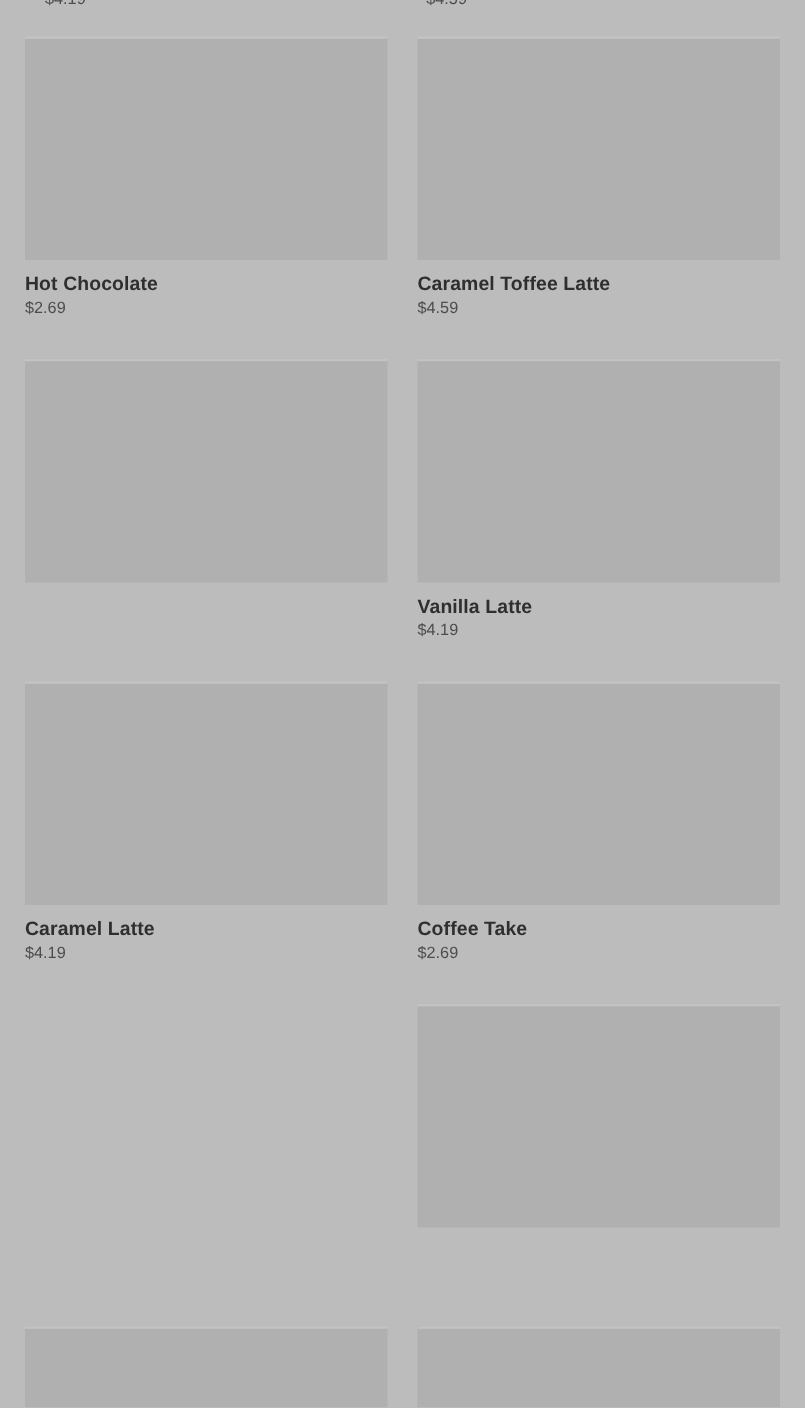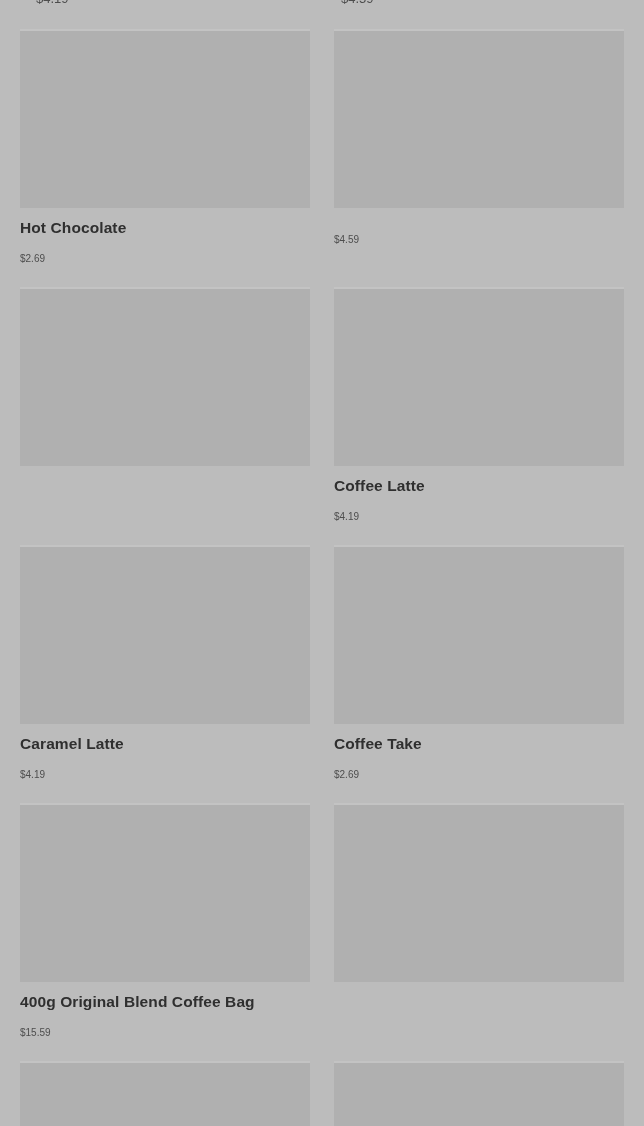--- a/index.html
+++ b/index.html
@@ -49,22 +49,22 @@
   .card-title {
     font-size: 15.5px;
     font-weight: 600;
     color: #2f2f2f;
     line-height: 19px;
     letter-spacing: 0.1px;
     white-space: nowrap;
   }
 
   .card-price {
-    margin-top: 14px;
-    font-size: 10px;
+    margin-top: 1px;
+    font-size: 13px;
     font-weight: 400;
     color: #4d4d4d;
     line-height: 16px;
   }
 
   
   .card-clip-top {
     position: absolute;
     left: 0;
     top: 0;
@@ -105,59 +105,53 @@
     <div class="card-image"></div>
     <div class="card-body">
       <div class="card-title">Hot Chocolate</div>
       <div class="card-price">$2.69</div>
     </div>
   </div>
 
   <div class="product-card col-right" style="top:29px">
     <div class="card-image"></div>
     <div class="card-body">
+      <div class="card-title">Caramel Toffee Latte</div>
       <div class="card-price">$4.59</div>
     </div>
   </div>
 
   <div class="product-card col-left" style="top:287px">
     <div class="card-image"></div>
   </div>
 
   <div class="product-card col-right" style="top:287px">
     <div class="card-image"></div>
     <div class="card-body">
-      <div class="card-title">Coffee Latte</div>
+      <div class="card-title">Vanilla Latte</div>
       <div class="card-price">$4.19</div>
     </div>
   </div>
 
   <div class="product-card col-left" style="top:545px">
     <div class="card-image"></div>
     <div class="card-body">
       <div class="card-title">Caramel Latte</div>
       <div class="card-price">$4.19</div>
     </div>
   </div>
 
   <div class="product-card col-right" style="top:545px">
     <div class="card-image"></div>
     <div class="card-body">
       <div class="card-title">Coffee Take</div>
       <div class="card-price">$2.69</div>
     </div>
   </div>
 
-  <div class="product-card col-left" style="top:803px">
-    <div class="card-image"></div>
-    <div class="card-body">
-      <div class="card-title">400g Original Blend Coffee Bag</div>
-      <div class="card-price">$15.59</div>
-    </div>
-  </div>
 
   <div class="product-card col-right" style="top:803px">
     <div class="card-image"></div>
     <div class="card-body">
     </div>
   </div>
 
   <div class="card-clip-bottom" style="top:1061px; height:65px">
     <div class="product-card col-left" style="position:absolute; top:0">
       <div class="card-image"></div>

